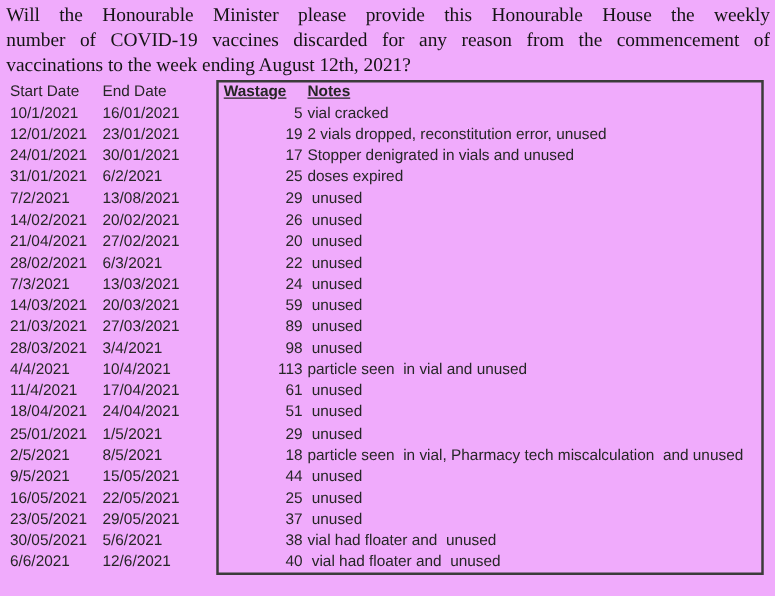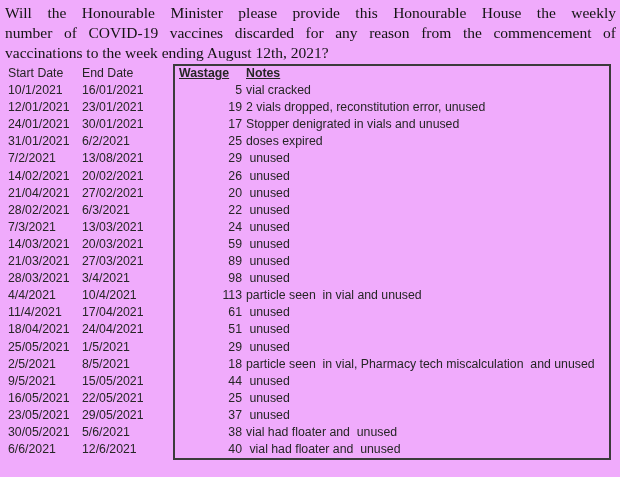--- a/index.html
+++ b/index.html
@@ -92,21 +92,21 @@
         <div class="trow"><div class="c-start">14/02/2021</div><div class="c-end">20/02/2021</div><div class="c-wastage">26</div><div class="c-notes"> unused</div></div>
         <div class="trow"><div class="c-start">21/04/2021</div><div class="c-end">27/02/2021</div><div class="c-wastage">20</div><div class="c-notes"> unused</div></div>
         <div class="trow"><div class="c-start">28/02/2021</div><div class="c-end">6/3/2021</div><div class="c-wastage">22</div><div class="c-notes"> unused</div></div>
         <div class="trow"><div class="c-start">7/3/2021</div><div class="c-end">13/03/2021</div><div class="c-wastage">24</div><div class="c-notes"> unused</div></div>
         <div class="trow"><div class="c-start">14/03/2021</div><div class="c-end">20/03/2021</div><div class="c-wastage">59</div><div class="c-notes"> unused</div></div>
         <div class="trow"><div class="c-start">21/03/2021</div><div class="c-end">27/03/2021</div><div class="c-wastage">89</div><div class="c-notes"> unused</div></div>
         <div class="trow"><div class="c-start">28/03/2021</div><div class="c-end">3/4/2021</div><div class="c-wastage">98</div><div class="c-notes"> unused</div></div>
         <div class="trow"><div class="c-start">4/4/2021</div><div class="c-end">10/4/2021</div><div class="c-wastage">113</div><div class="c-notes">particle seen  in vial and unused</div></div>
         <div class="trow"><div class="c-start">11/4/2021</div><div class="c-end">17/04/2021</div><div class="c-wastage">61</div><div class="c-notes"> unused</div></div>
         <div class="trow"><div class="c-start">18/04/2021</div><div class="c-end">24/04/2021</div><div class="c-wastage">51</div><div class="c-notes"> unused</div></div>
-        <div class="trow"><div class="c-start">25/05/2021</div><div class="c-end">1/5/2021</div><div class="c-wastage">29</div><div class="c-notes"> unused</div></div>
+        <div class="trow"><div class="c-start">25/01/2021</div><div class="c-end">1/5/2021</div><div class="c-wastage">29</div><div class="c-notes"> unused</div></div>
         <div class="trow"><div class="c-start">2/5/2021</div><div class="c-end">8/5/2021</div><div class="c-wastage">18</div><div class="c-notes">particle seen  in vial, Pharmacy tech miscalculation  and unused</div></div>
         <div class="trow"><div class="c-start">9/5/2021</div><div class="c-end">15/05/2021</div><div class="c-wastage">44</div><div class="c-notes"> unused</div></div>
         <div class="trow"><div class="c-start">16/05/2021</div><div class="c-end">22/05/2021</div><div class="c-wastage">25</div><div class="c-notes"> unused</div></div>
         <div class="trow"><div class="c-start">23/05/2021</div><div class="c-end">29/05/2021</div><div class="c-wastage">37</div><div class="c-notes"> unused</div></div>
         <div class="trow"><div class="c-start">30/05/2021</div><div class="c-end">5/6/2021</div><div class="c-wastage">38</div><div class="c-notes">vial had floater and  unused</div></div>
         <div class="trow"><div class="c-start">6/6/2021</div><div class="c-end">12/6/2021</div><div class="c-wastage">40</div><div class="c-notes"> vial had floater and  unused</div></div>
       </div>
   </div>
 
 </div>

